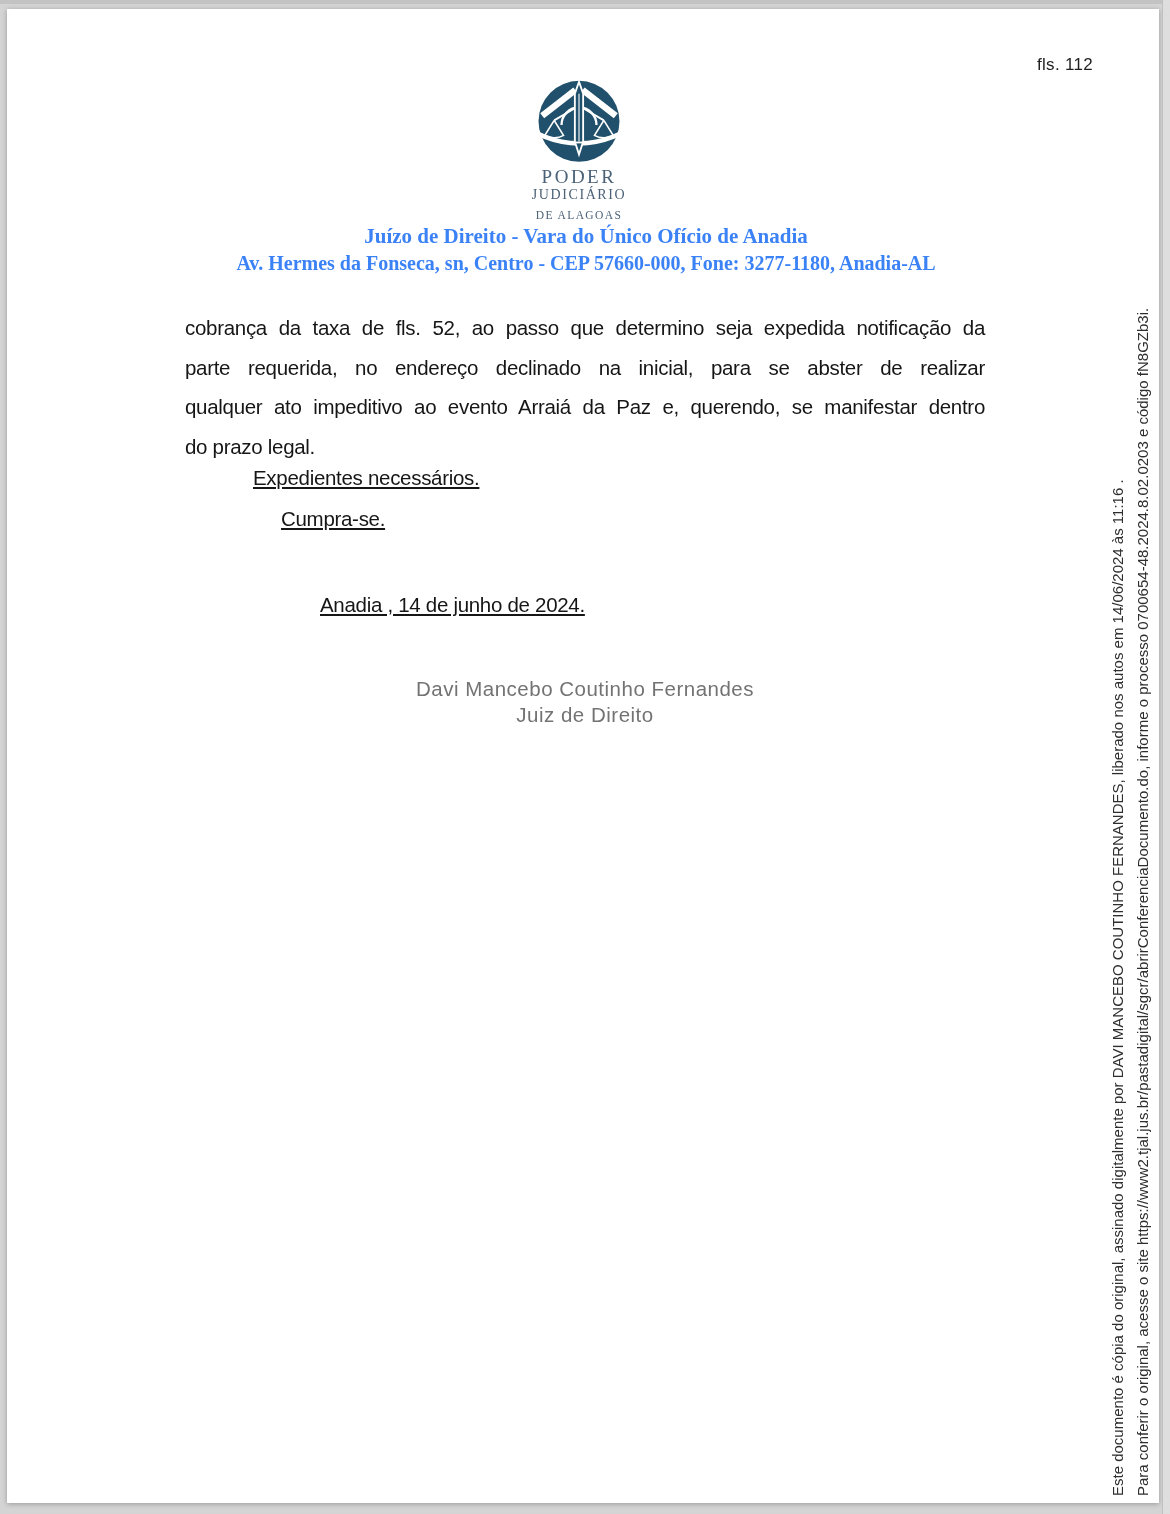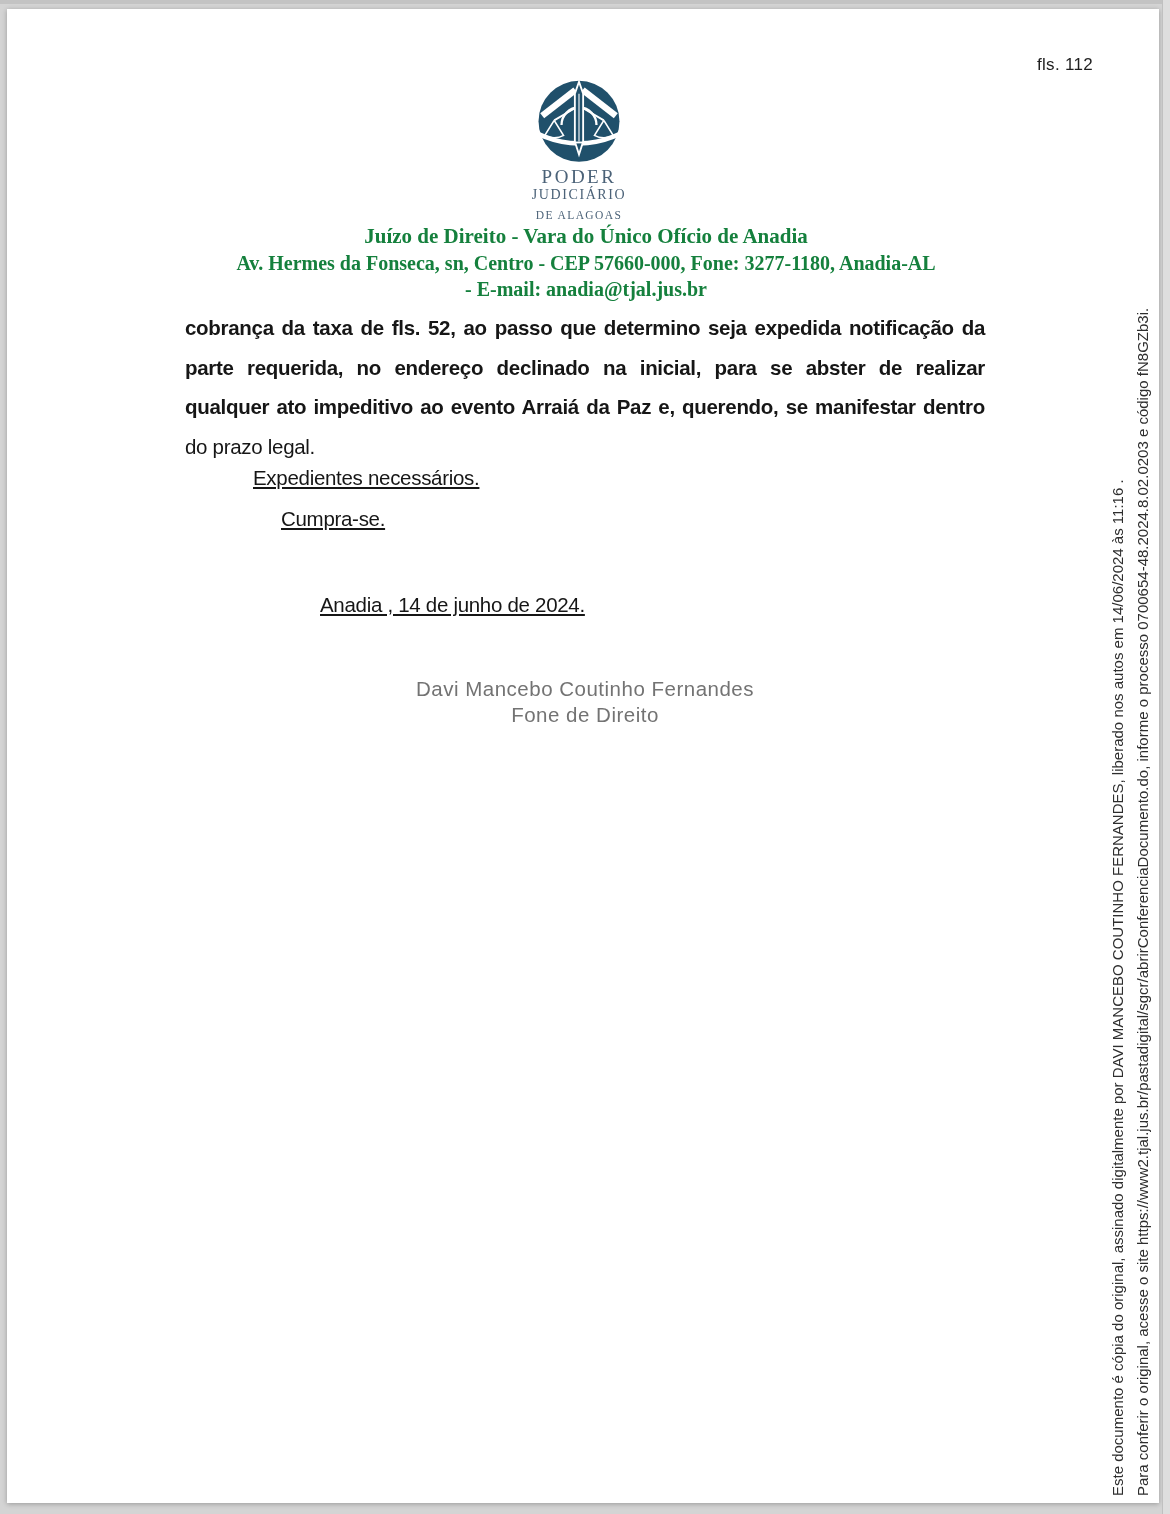--- a/index.html
+++ b/index.html
@@ -68,39 +68,38 @@
   .org-1 { font-size: 19px; line-height: 20px; letter-spacing: 2.5px; }
   .org-2 { font-size: 14px; line-height: 15px; letter-spacing: 1.6px; }
   .org-3 { font-size: 11.5px; line-height: 14px; letter-spacing: 1.4px; margin-top: 6px; }
   .hline {
     position: absolute;
     left: 14px;
     width: 1130px;
     text-align: center;
     font-family: "Liberation Serif", serif;
     font-weight: bold;
-    color: #15803d;
+    color: #3b82f6;
   }
   .hline.court { top: 215px; font-size: 21px; }
   .hline.addr  { top: 243px; font-size: 20px; }
   .hline.email { top: 269px; font-size: 20px; }
   .para {
     position: absolute;
     left: 178px;
     top: 299px;
     width: 800px;
     font-size: 20.5px;
     line-height: 39.5px;
     color: #161616;
     letter-spacing: -0.3px;
   }
   .pline.just {
     text-align: justify;
     text-align-last: justify;
-    font-weight: bold;
   }
   .free-line {
     position: absolute;
     font-size: 20.5px;
     color: #161616;
     letter-spacing: -0.3px;
     white-space: nowrap;
     text-decoration: underline;
   }
   .expedientes { left: 246px; top: 457px; }
@@ -155,35 +154,34 @@
     </svg>
 
     <div class="org">
       <div class="org-1">PODER</div>
       <div class="org-2">JUDICIÁRIO</div>
       <div class="org-3">DE ALAGOAS</div>
     </div>
 
     <div class="hline court">Juízo de Direito - Vara do Único Ofício de Anadia</div>
     <div class="hline addr">Av. Hermes da Fonseca, sn, Centro - CEP 57660-000, Fone: 3277-1180, Anadia-AL</div>
-    <div class="hline email">- E-mail: anadia@tjal.jus.br</div>
 
     <div class="para">
       <div class="pline just">cobrança da taxa de fls. 52, ao passo que determino seja expedida notificação da</div>
       <div class="pline just">parte requerida, no endereço declinado na inicial, para se abster de realizar</div>
       <div class="pline just">qualquer ato impeditivo ao evento Arraiá da Paz e, querendo, se manifestar dentro</div>
       <div class="pline">do prazo legal.</div>
     </div>
 
     <div class="free-line expedientes">Expedientes necessários.</div>
     <div class="free-line cumpra">Cumpra-se.</div>
     <div class="free-line dateline">Anadia , 14 de junho de 2024.</div>
 
     <div class="sig sig-name">Davi Mancebo Coutinho Fernandes</div>
-    <div class="sig sig-role">Fone de Direito</div>
+    <div class="sig sig-role">Juiz de Direito</div>
 
   </div>
 
   <div class="stamp">
     <div class="stamp-line">Este documento é cópia do original, assinado digitalmente por DAVI MANCEBO COUTINHO FERNANDES, liberado nos autos em 14/06/2024 às 11:16 .</div>
     <div class="stamp-line">Para conferir o original, acesse o site https://www2.tjal.jus.br/pastadigital/sgcr/abrirConferenciaDocumento.do, informe o processo 0700654-48.2024.8.02.0203 e código fN8GZb3i.</div>
   </div>
 
   <div class="scroll-strip"></div>
 

